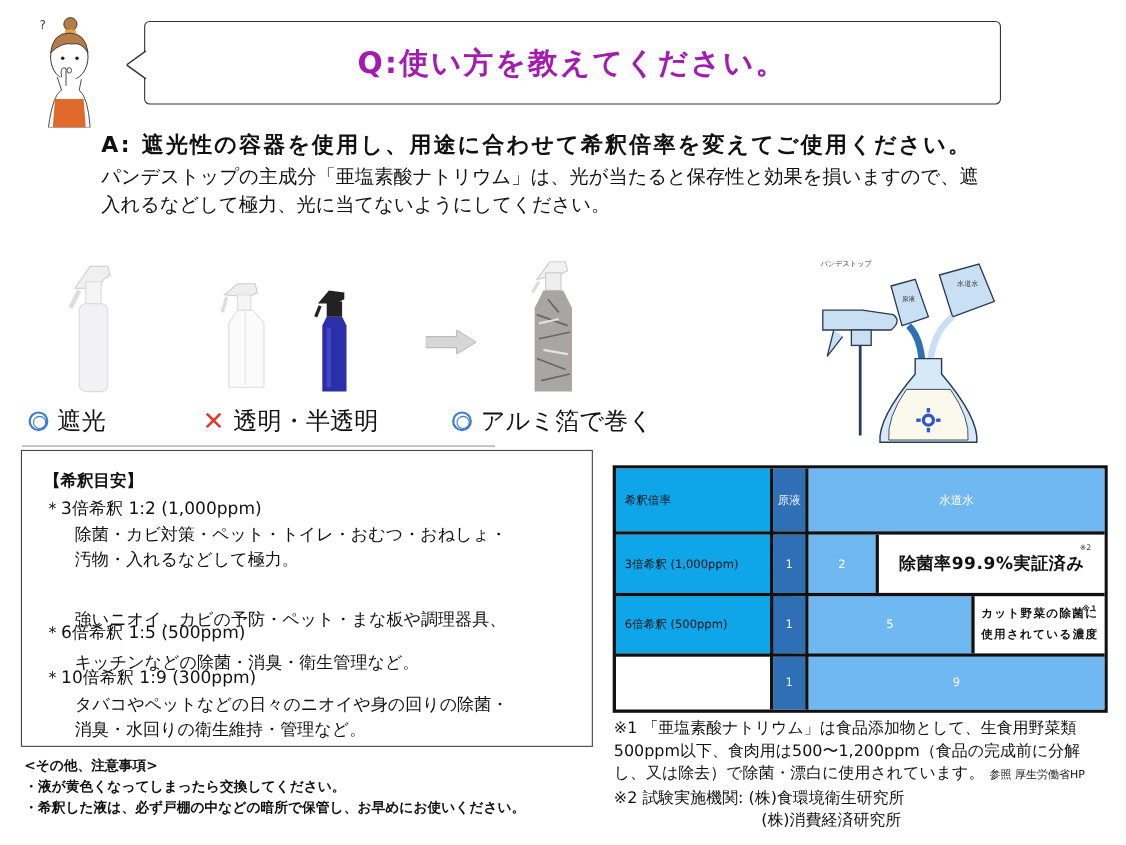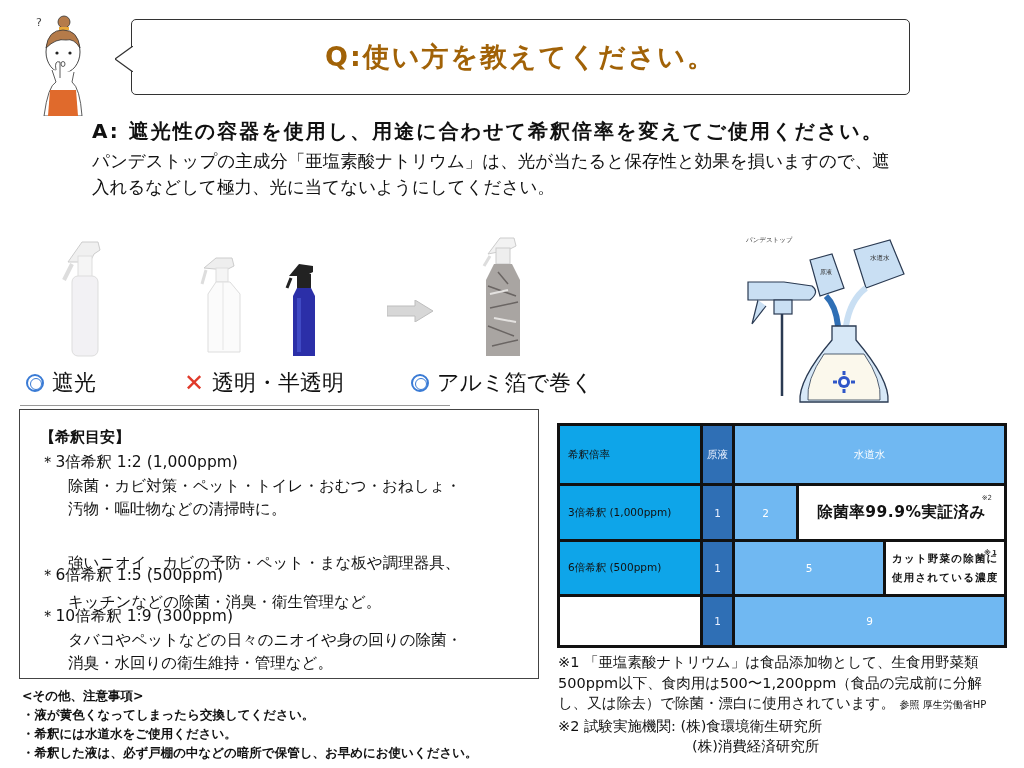--- a/index.html
+++ b/index.html
@@ -11,21 +11,21 @@
   
   #woman { left: 34px; top: 12px; width: 52px; height: 104px; }
   #bubble {
     left: 131px; top: 19px; width: 779px; height: 76px;
     border: 1.5px solid #333; border-radius: 5px; background: #fff;
   }
   #bubble-tail { left: 115px; top: 46px; width: 18px; height: 26px; }
   #question {
     left: 131px; top: 19px; width: 779px; height: 76px;
     display: flex; align-items: center; justify-content: center;
-    font-size: 27px; font-weight: bold; letter-spacing: 2px; color: #a16207;
+    font-size: 27px; font-weight: bold; letter-spacing: 2px; color: #a21caf;
   }
 
   
   #answer-title { left: 92px; top: 118px; font-size: 20px; font-weight: bold; letter-spacing: 2px; white-space: nowrap; }
   #answer-body { left: 92px; top: 148px; width: 860px; font-size: 17.5px; line-height: 26px; }
   #answer-body p { white-space: nowrap; }
 
   
   .bottle { position: absolute; }
   .label { position: absolute; top: 368px; font-size: 22px; white-space: nowrap; display: flex; align-items: center; gap: 8px; }
@@ -178,34 +178,33 @@
   </g>
 </svg>
 
 <div id="divider" class="abs"></div>
 
 <div id="guide" class="abs"></div>
 <div id="guide-title" class="abs">【希釈目安】</div>
 
 <div class="g-head" style="top:452px;">＊3倍希釈 1:2 (1,000ppm)</div>
 <div class="g-line" style="top:476px;">除菌・カビ対策・ペット・トイレ・おむつ・おねしょ・</div>
-<div class="g-line" style="top:499px;">汚物・嘔吐物などの清掃時に。</div>
+<div class="g-line" style="top:499px;">汚物・入れるなどして極力。</div>
 
 <div class="g-head" style="top:529px;margin-top:36px;">＊6倍希釈 1:5 (500ppm)</div>
 <div class="g-line" style="top:553px;">強いニオイ、カビの予防・ペット・まな板や調理器具、</div>
 <div class="g-line" style="top:576px;margin-top:16px;">キッチンなどの除菌・消臭・衛生管理など。</div>
 
 <div class="g-head" style="top:606px;">＊10倍希釈 1:9 (300ppm)</div>
 <div class="g-line" style="top:630px;">タバコやペットなどの日々のニオイや身の回りの除菌・</div>
 <div class="g-line" style="top:653px;">消臭・水回りの衛生維持・管理など。</div>
 
 <div id="notes" class="abs">
   <div>&lt;その他、注意事項&gt;</div>
   <div>・液が黄色くなってしまったら交換してください。</div>
-  <div>・希釈には水道水をご使用ください。</div>
   <div>・希釈した液は、必ず戸棚の中などの暗所で保管し、お早めにお使いください。</div>
 </div>
 
 <div id="table" class="abs">
 
   <div class="cell c-label" style="left:0; top:0; width:140px; height:57px;">希釈倍率</div>
   <div class="cell c-dark" style="left:143px; top:0; width:29px; height:57px;">原液</div>
   <div class="cell c-light" style="left:175px; top:0; width:269px; height:57px;">水道水</div>
 
   <div class="cell c-label" style="left:0; top:60px; width:140px; height:53px;">3倍希釈 (1,000ppm)</div>

